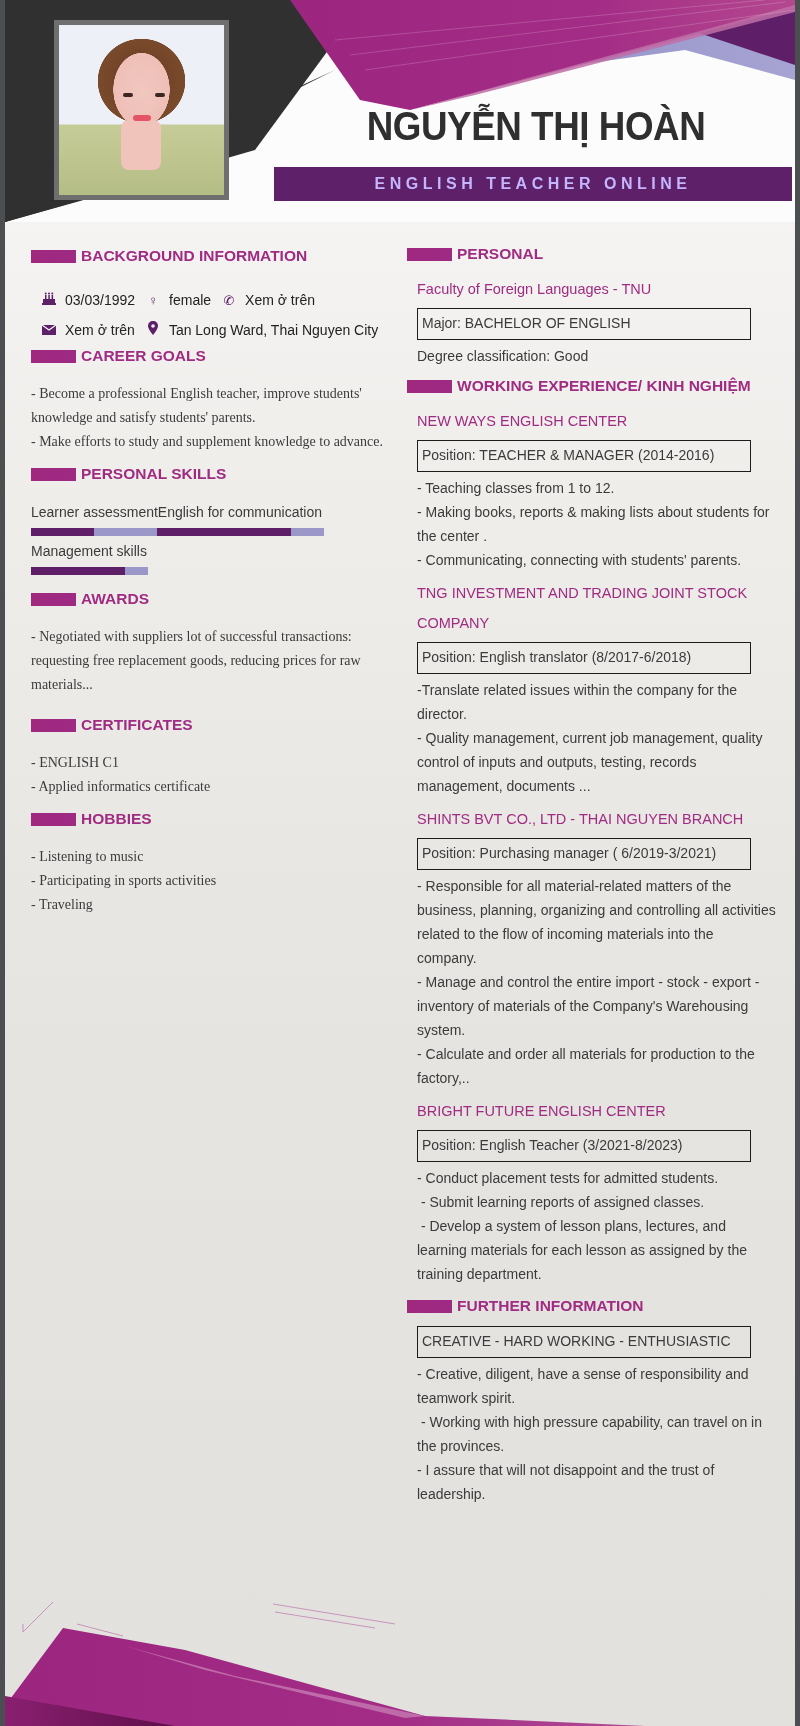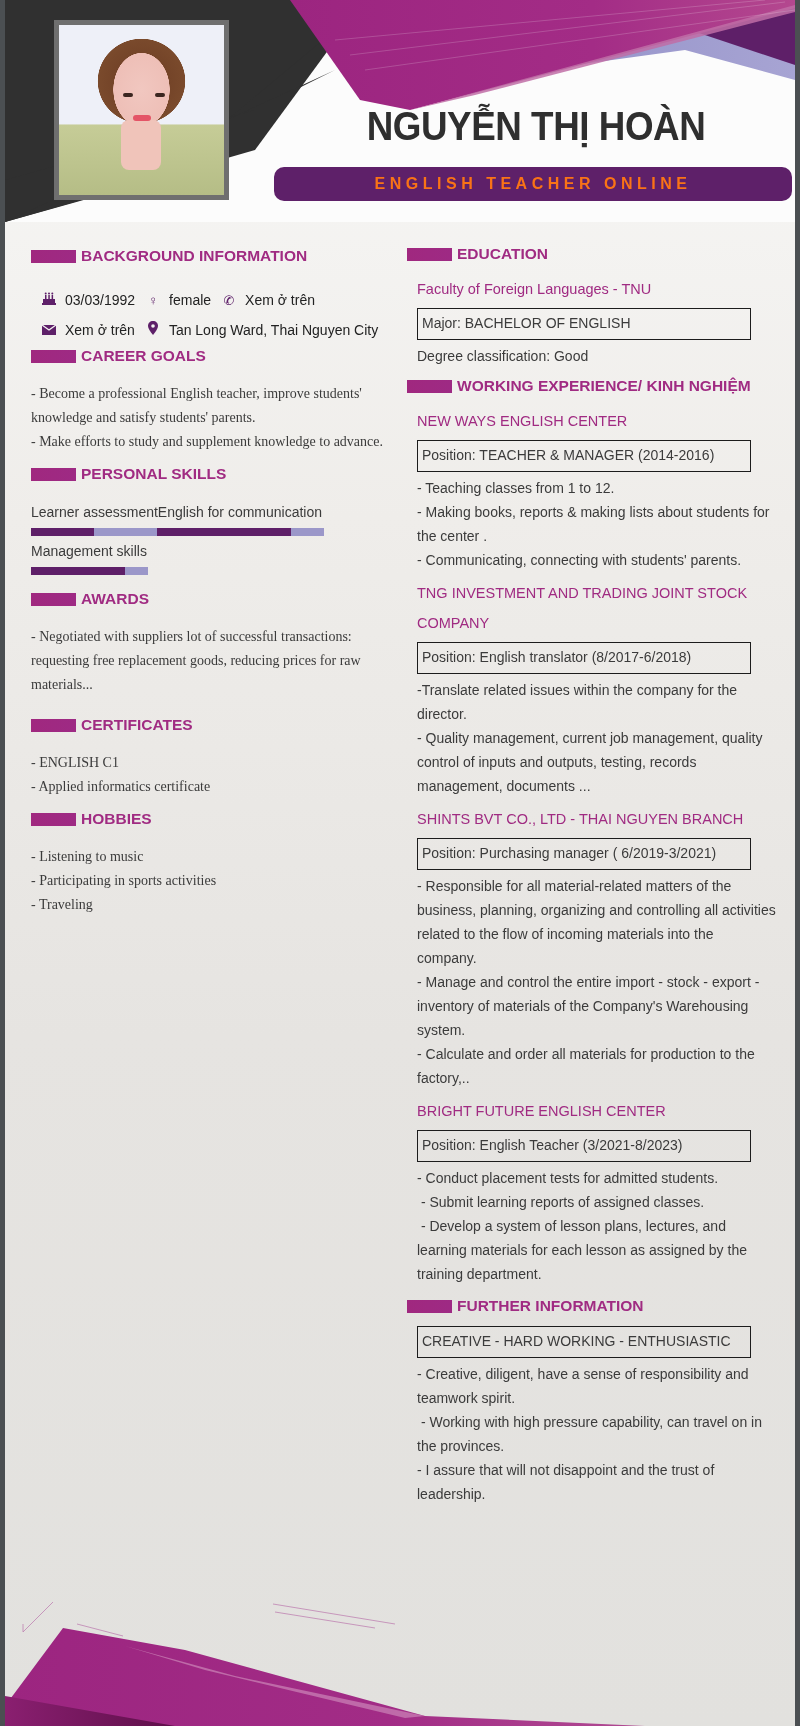--- a/index.html
+++ b/index.html
@@ -31,22 +31,22 @@
   .photo .lips { position:absolute; left: 74px; top: 90px; width: 18px; height: 6px; background:#e45466; border-radius: 6px; }
   .photo .eye { position:absolute; top: 68px; width: 10px; height: 4px; background:#3b2620; border-radius: 4px; }
 
   .name {
     position: absolute; left: 272px; top: 104px; width: 518px; text-align: center;
     font-family: "Liberation Sans", sans-serif; font-weight: bold; font-size: 40px;
     color: #2f2f2f; letter-spacing: -0.5px; transform: scaleX(0.92); transform-origin: center;
   }
   .title-banner {
     position: absolute; left: 269px; top: 167px; width: 518px; height: 34px;
-    background: #5e2069; color: #f97316; font-weight: bold; font-size: 16px;
-    letter-spacing: 4.5px; text-align: center; line-height: 34px; border-radius: 10px;
+    background: #5e2069; color: #c4b5fd; font-weight: bold; font-size: 16px;
+    letter-spacing: 4.5px; text-align: center; line-height: 34px;
   }
 
   
   .col-left { position: absolute; left: 26px; top: 244px; width: 360px; }
   .col-right { position: absolute; left: 402px; top: 242px; width: 370px; }
 
   .sec-head { display: flex; align-items: center; height: 24px; margin-bottom: 10px; text-align: right; }
   .sec-bar { width: 45px; height: 13px; background: linear-gradient(90deg,#a0287f,#9e2a84); margin-right: 5px; flex: none; }
   .sec-title { color: #a02b82; font-weight: bold; font-size: 15.5px; }
 
@@ -219,21 +219,21 @@
       <p>- Listening to music</p>
       <p>- Participating in sports activities</p>
       <p>- Traveling</p>
     </div>
   </div>
 
   <div class="col-right">
 
     <div class="sec-head" style="margin-bottom:8px">
       <span class="sec-bar"></span>
-      <span class="sec-title">EDUCATION</span>
+      <span class="sec-title">PERSONAL</span>
     </div>
     <div class="org">Faculty of Foreign Languages - TNU</div>
     <div class="boxed">Major: BACHELOR OF ENGLISH</div>
     <div class="rtext">Degree classification: Good</div>
 
     <div class="sec-head" style="margin-top:6px;margin-bottom:8px">
       <span class="sec-bar"></span>
       <span class="sec-title">WORKING EXPERIENCE/ KINH NGHIỆM</span>
     </div>
 

